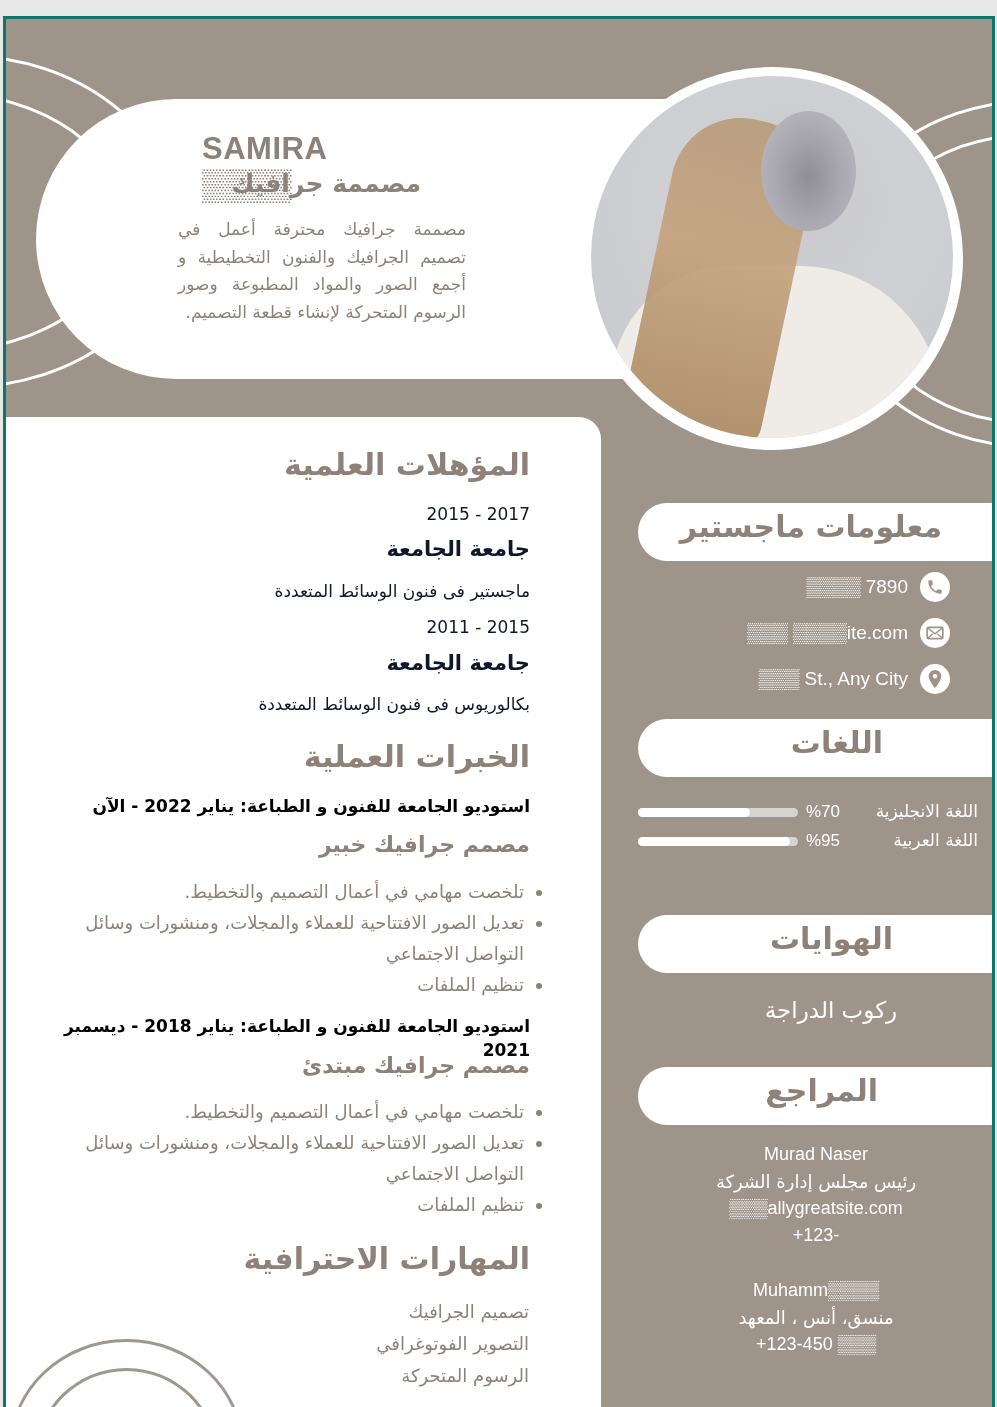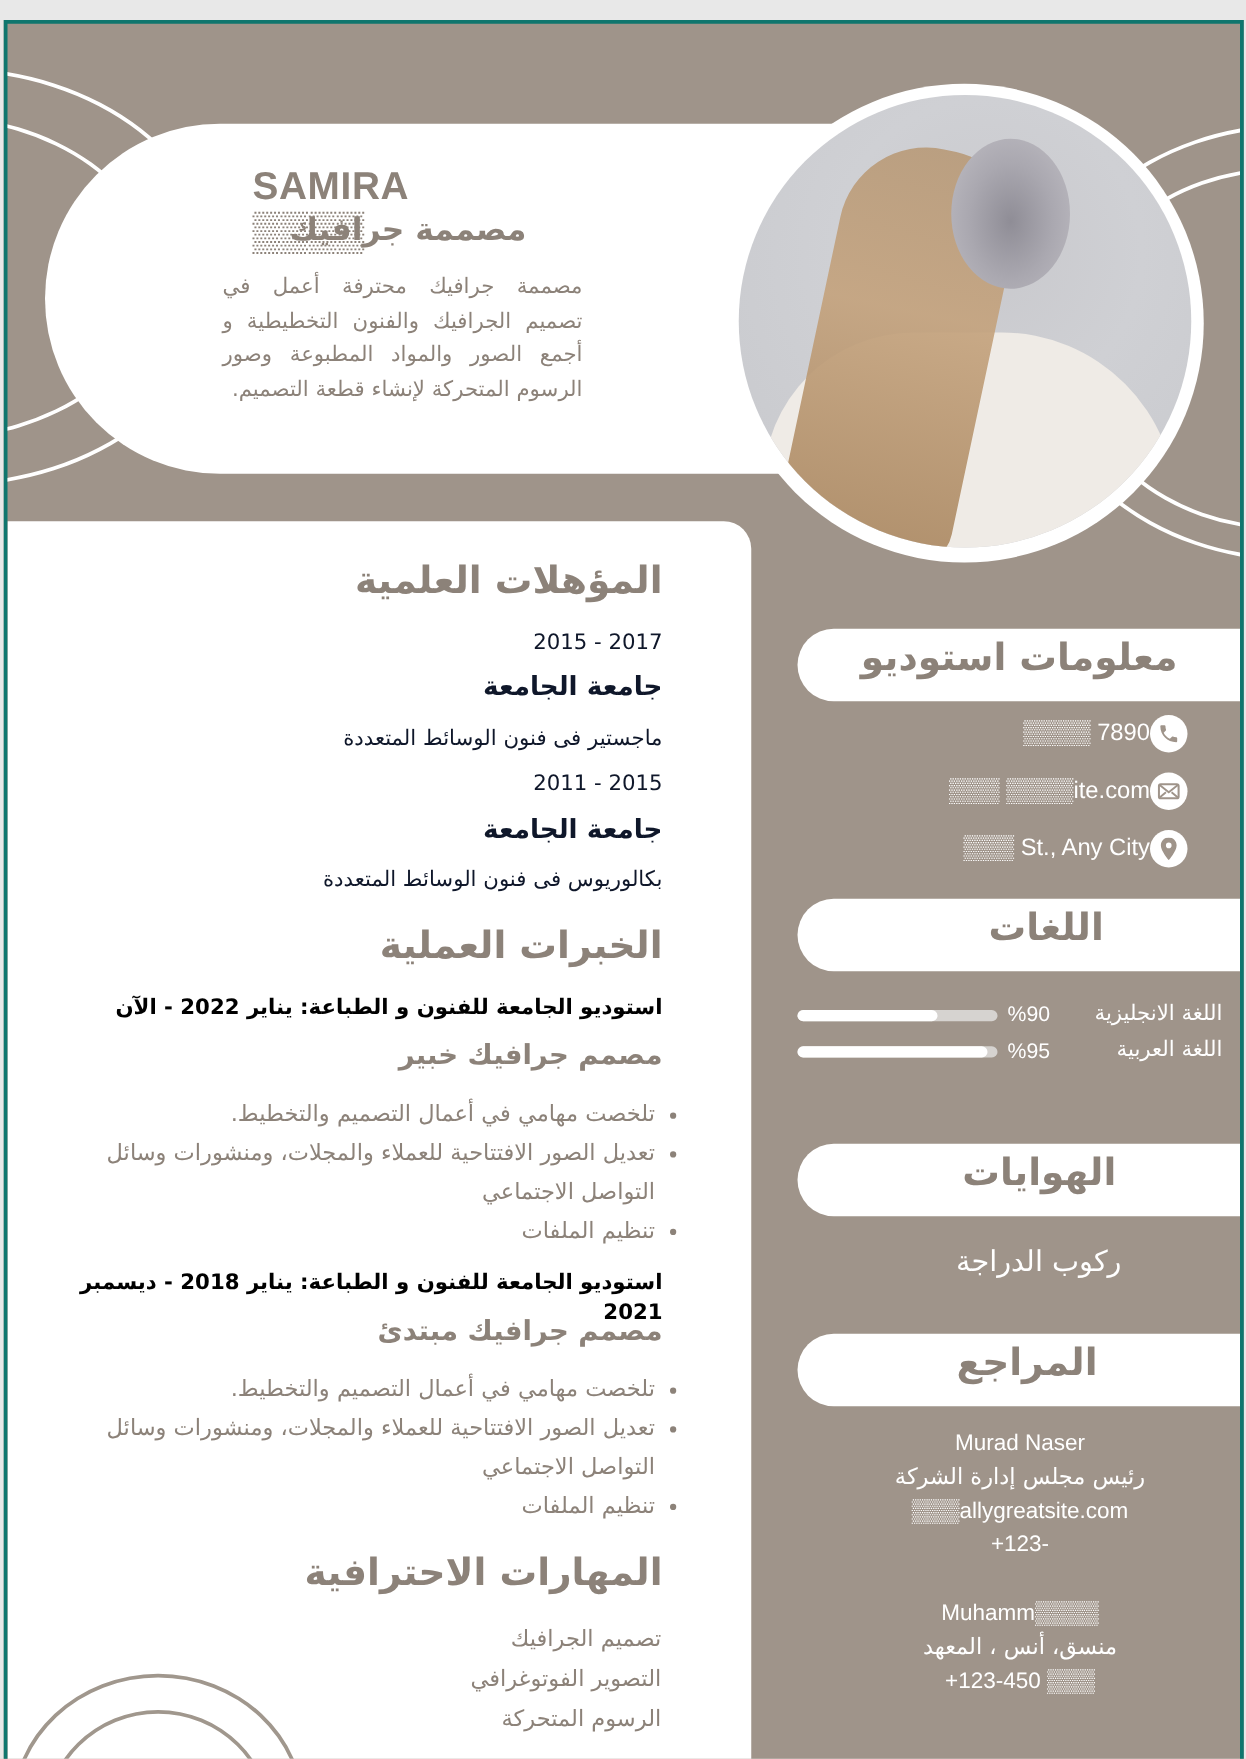--- a/index.html
+++ b/index.html
@@ -87,21 +87,21 @@
 
   .skills { position: absolute; direction: rtl; text-align: right; color: #8c8279; font-size: 18px; line-height: 32px; }
 
   
   .pill {
     position: absolute; left: 632px; width: 370px; height: 58px;
     background: #fff; border-radius: 29px 0 0 29px;
   }
   .pill-title { position: absolute; font-size: 30px; font-weight: bold; color: #8c8279; direction: rtl; white-space: nowrap; }
 
-  .contact-row { position: absolute; right: 42px; height: 30px; display: flex; align-items: center; color: #fff; font-family: "Liberation Sans", sans-serif; font-size: 19px; }
+  .contact-row { position: absolute; right: 42px; height: 30px; display: flex; align-items: center; gap: 12px; color: #fff; font-family: "Liberation Sans", sans-serif; font-size: 19px; }
   .contact-icon { width: 30px; height: 30px; border-radius: 50%; background: #fff; display: flex; align-items: center; justify-content: center; }
 
   .lang-row { position: absolute; left: 632px; width: 340px; height: 22px; }
   .bar-track { position: absolute; left: 0; top: 6px; width: 160px; height: 9px; border-radius: 5px; background: #d6d3d0; }
   .bar-fill { position: absolute; left: 0; top: 0; height: 9px; border-radius: 5px; background: #fff; }
   .lang-pct { position: absolute; left: 168px; top: 0; font-size: 17px; color: #fff; font-family: "Liberation Sans", sans-serif; }
   .lang-name { position: absolute; right: 0; top: -1px; font-size: 17px; color: #fff; direction: rtl; }
 
   .hobbies { position: absolute; left: 700px; width: 250px; top: 975px; text-align: center; direction: rtl; color: #fff; font-size: 23px; line-height: 32px; }
 
@@ -177,21 +177,21 @@
   </ul>
 
   <div class="sec-title" style="right:462px; top:1222px;">المهارات الاحترافية</div>
   <div class="skills" style="right:463px; top:1277px; width:300px;">
     <div>تصميم الجرافيك</div>
     <div>التصوير الفوتوغرافي</div>
     <div>الرسوم المتحركة</div>
   </div>
 
   <div class="pill" style="top:484px;">
-    <div class="pill-title" style="right:66px; top:6px;">معلومات استوديو</div>
+    <div class="pill-title" style="right:66px; top:6px;">معلومات ماجستير</div>
   </div>
 
   <div class="contact-row" style="top:553px;">
     <span>▒▒▒▒  7890</span>
     <span class="contact-icon">
       <svg width="18" height="18" viewBox="0 0 24 24">
           <path fill="#9f948a" d="M6.6 10.8c1.4 2.8 3.8 5.1 6.6 6.6l2.2-2.2c.3-.3.7-.4 1-.2 1.1.4 2.3.6 3.6.6.6 0 1 .4 1 1V20c0 .6-.4 1-1 1C10.6 21 3 13.4 3 4c0-.6.4-1 1-1h3.5c.6 0 1 .4 1 1 0 1.3.2 2.5.6 3.6.1.3 0 .7-.2 1L6.6 10.8z"></path>
         </svg>
     </span>
   </div>
@@ -214,21 +214,21 @@
   </div>
 
   <div class="pill" style="top:700px;">
     <div class="pill-title" style="right:125px; top:6px;">اللغات</div>
   </div>
 
   <div class="lang-row" style="top:783px;">
     <div class="bar-track">
         <div class="bar-fill" style="width:70%;"></div>
       </div>
-    <span class="lang-pct">%90</span>
+    <span class="lang-pct">%70</span>
     <span class="lang-name">اللغة الانجليزية</span>
   </div>
   <div class="lang-row" style="top:812px;">
     <div class="bar-track">
         <div class="bar-fill" style="width:95%;"></div>
       </div>
     <span class="lang-pct">%95</span>
     <span class="lang-name">اللغة العربية</span>
   </div>
 

